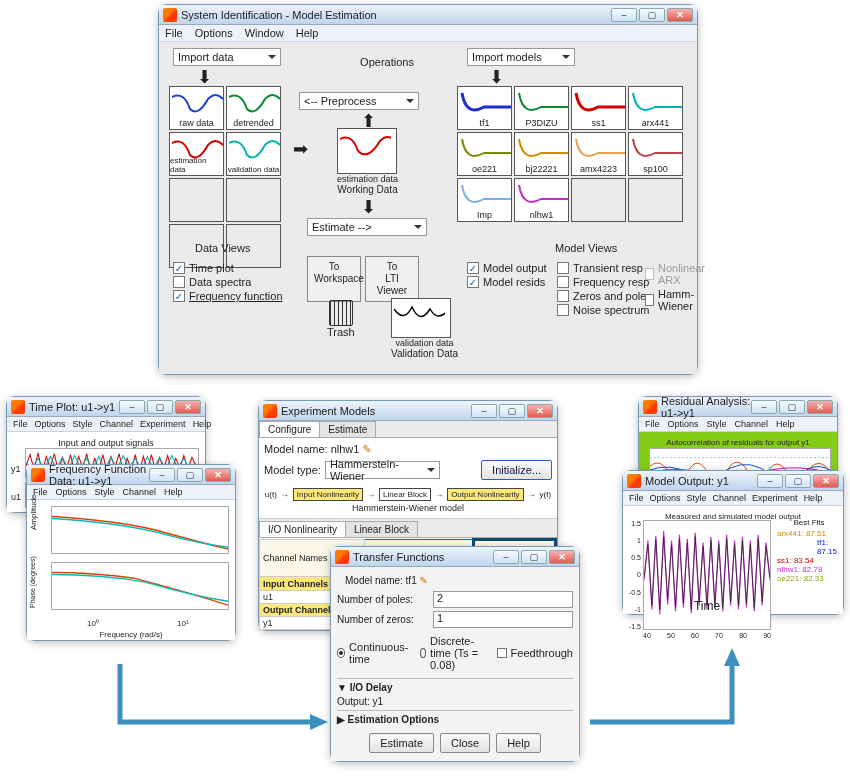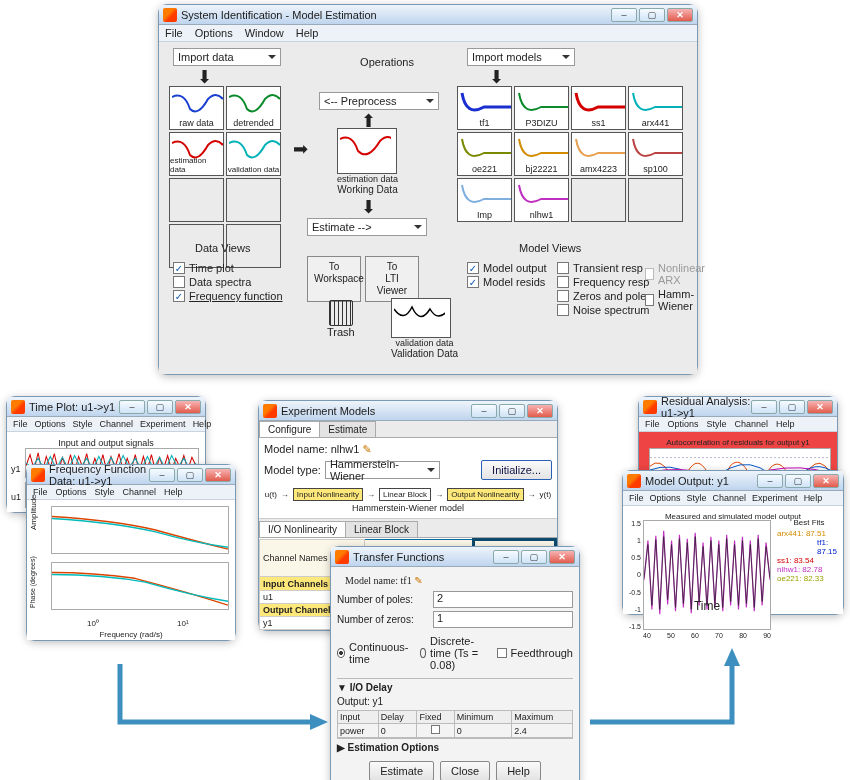--- a/index.html
+++ b/index.html
@@ -221,21 +221,21 @@
             <path d="M0 8 Q12 2 18 20 Q26 28 36 10 Q44 2 51 10" stroke="#00b2b8" stroke-width="2" fill="none"></path>
           </svg>
           <span style="font-size:8px">validation data</span>
         </div>
       <div class="tile empty"></div>
       <div class="tile empty"></div>
       <div class="tile empty"></div>
       <div class="tile empty"></div>
     </div>
 
-    <div style="position:absolute; left:160px; top:50px;">
+    <div style="position:absolute; left:140px; top:50px;">
       <div class="combo" style="width:120px;">&lt;-- Preprocess</div>
     </div>
     <div class="arrow" style="position:absolute; left:202px; top:70px;">⬆</div>
     <div class="arrow" style="position:absolute; left:134px; top:98px;">➡</div>
     <div style="position:absolute; left:178px; top:86px; text-align:center;">
       <div class="tile" style="width:60px;height:46px;">
           <svg>
             <path d="M0 8 Q12 2 18 20 Q28 30 40 10 Q48 2 55 10" stroke="#d40000" stroke-width="2" fill="none"></path>
           </svg>
         </div>
@@ -306,21 +306,21 @@
           <svg>
             <path d="M2 4 Q6 28 24 18 L51 18" stroke="#c030c0" stroke-width="2" fill="none"></path>
           </svg>
           <span>nlhw1</span>
         </div>
       <div class="tile empty"></div>
       <div class="tile empty"></div>
     </div>
 
     <div class="section-label" style="position:absolute; left:36px; top:200px;">Data Views</div>
-    <div class="section-label" style="position:absolute; left:360px; top:200px;">Model Views</div>
+    <div class="section-label" style="position:absolute; left:396px; top:200px;">Model Views</div>
 
     <div style="position:absolute; left:14px; top:218px;">
       <div class="chk">
           <span class="chkbox">✓</span>
           <span>Time plot</span>
         </div>
       <div class="chk">
           <span class="chkbox"></span>
           <span>Data spectra</span>
         </div>
@@ -538,21 +538,21 @@
   <div class="titlebar">
       <div class="mlicon"></div>
       <div class="title">Transfer Functions</div>
       <div class="winbtns">
         <div class="winbtn">–</div>
         <div class="winbtn">▢</div>
         <div class="winbtn close">✕</div>
       </div>
     </div>
   <div class="client" style="background:#f3f3f3;font-size:10px;">
-    <div style="padding:2px 8px;font-family:Liberation Serif, serif;"><span>Model name:</span> <span>tf1</span> <span style="color:#c70">✎</span></div>
+    <div style="padding:2px 8px;"><span>Model name:</span> <span>tf1</span> <span style="color:#c70">✎</span></div>
     <div style="display:flex;align-items:center;gap:4px;margin:3px 0;">
         <span style="width:92px;">Number of poles:</span>
         <span class="field" style="flex:1;">2</span>
       </div>
     <div style="display:flex;align-items:center;gap:4px;margin:3px 0;">
         <span style="width:92px;">Number of zeros:</span>
         <span class="field" style="flex:1;">1</span>
       </div>
     <div style="display:flex;gap:10px;margin:5px 0;font-size:9px;justify-content:center;">
       <label class="chk">
@@ -563,38 +563,20 @@
           <span style="width:10px;height:10px;border:1px solid #555;border-radius:50%;display:inline-block;"></span>
           <span>Discrete-time (Ts = 0.08)</span>
         </label>
       <label class="chk">
           <span class="chkbox" style="width:10px;height:10px;"></span>
           <span>Feedthrough</span>
         </label>
     </div>
     <div style="border-top:1px solid #bbb;margin-top:4px;padding-top:3px;"><b>▼ </b><span style="font-weight:bold;">I/O Delay</span></div>
     <div style="margin:3px 0;"><span>Output:</span> <span>y1</span></div>
-    <table style="width:100%;border-collapse:collapse;font-size:9px;">
-      <tbody>
-          <tr style="background:#eee;">
-            <td style="border:1px solid #bbb;padding:1px 2px;">Input</td>
-            <td style="border:1px solid #bbb;padding:1px 2px;">Delay</td>
-            <td style="border:1px solid #bbb;padding:1px 2px;">Fixed</td>
-            <td style="border:1px solid #bbb;padding:1px 2px;">Minimum</td>
-            <td style="border:1px solid #bbb;padding:1px 2px;">Maximum</td>
-          </tr>
-      <tr>
-            <td style="border:1px solid #bbb;padding:1px 2px;">power</td>
-            <td style="border:1px solid #bbb;padding:1px 2px;">0</td>
-            <td style="border:1px solid #bbb;padding:1px 2px;text-align:center;"><span class="chkbox" style="width:9px;height:9px;"></span></td>
-            <td style="border:1px solid #bbb;padding:1px 2px;">0</td>
-            <td style="border:1px solid #bbb;padding:1px 2px;">2.4</td>
-          </tr>
-    </tbody>
-      </table>
     <div style="border-top:1px solid #bbb;padding-top:3px;"><b>▶ </b><span style="font-weight:bold;">Estimation Options</span></div>
     <div style="display:flex;gap:6px;justify-content:center;margin-top:8px;margin-bottom:2px;">
       <div class="btn">Estimate</div>
       <div class="btn">Close</div>
       <div class="btn">Help</div>
     </div>
   </div>
 </div>
 
 <div class="window" style="left:638px; top:396px; width:200px;">
@@ -607,21 +589,21 @@
         <div class="winbtn close">✕</div>
       </div>
     </div>
   <div class="menubar" style="font-size:9px;gap:8px;">
       <span>File</span>
       <span>Options</span>
       <span>Style</span>
       <span>Channel</span>
       <span>Help</span>
     </div>
-  <div class="client" style="height:70px;background:#ef4444;">
+  <div class="client" style="height:70px;background:#84cc16;">
     <div style="text-align:center;font-size:8px;">Autocorrelation of residuals for output y1</div>
     <div class="smallplot" style="position:absolute;left:10px;top:16px;right:6px;height:46px;">
       <svg width="100%" height="100%" viewBox="0 0 180 46" preserveAspectRatio="none">
         <path d="M0 9 L180 9" stroke="#88a" stroke-width="0.6" stroke-dasharray="2 2"></path>
         <path d="M0 37 L180 37" stroke="#88a" stroke-width="0.6" stroke-dasharray="2 2"></path>
         <path d="M0 18 Q10 8 20 26 Q30 40 40 20 Q50 6 60 30 Q70 42 80 18 Q90 6 100 28 Q110 40 120 20 Q130 8 140 30 Q150 40 160 20 Q170 8 180 24" stroke="#d40" stroke-width="1" fill="none"></path>
         <path d="M0 22 Q20 14 40 26 Q60 34 80 20 Q100 10 120 26 Q140 34 160 20 Q170 16 180 22" stroke="#05c" stroke-width="1" fill="none"></path>
         <path d="M0 24 Q30 18 60 26 Q90 32 120 22 Q150 16 180 25" stroke="#c0b" stroke-width="1" fill="none"></path>
       </svg>
     </div>

